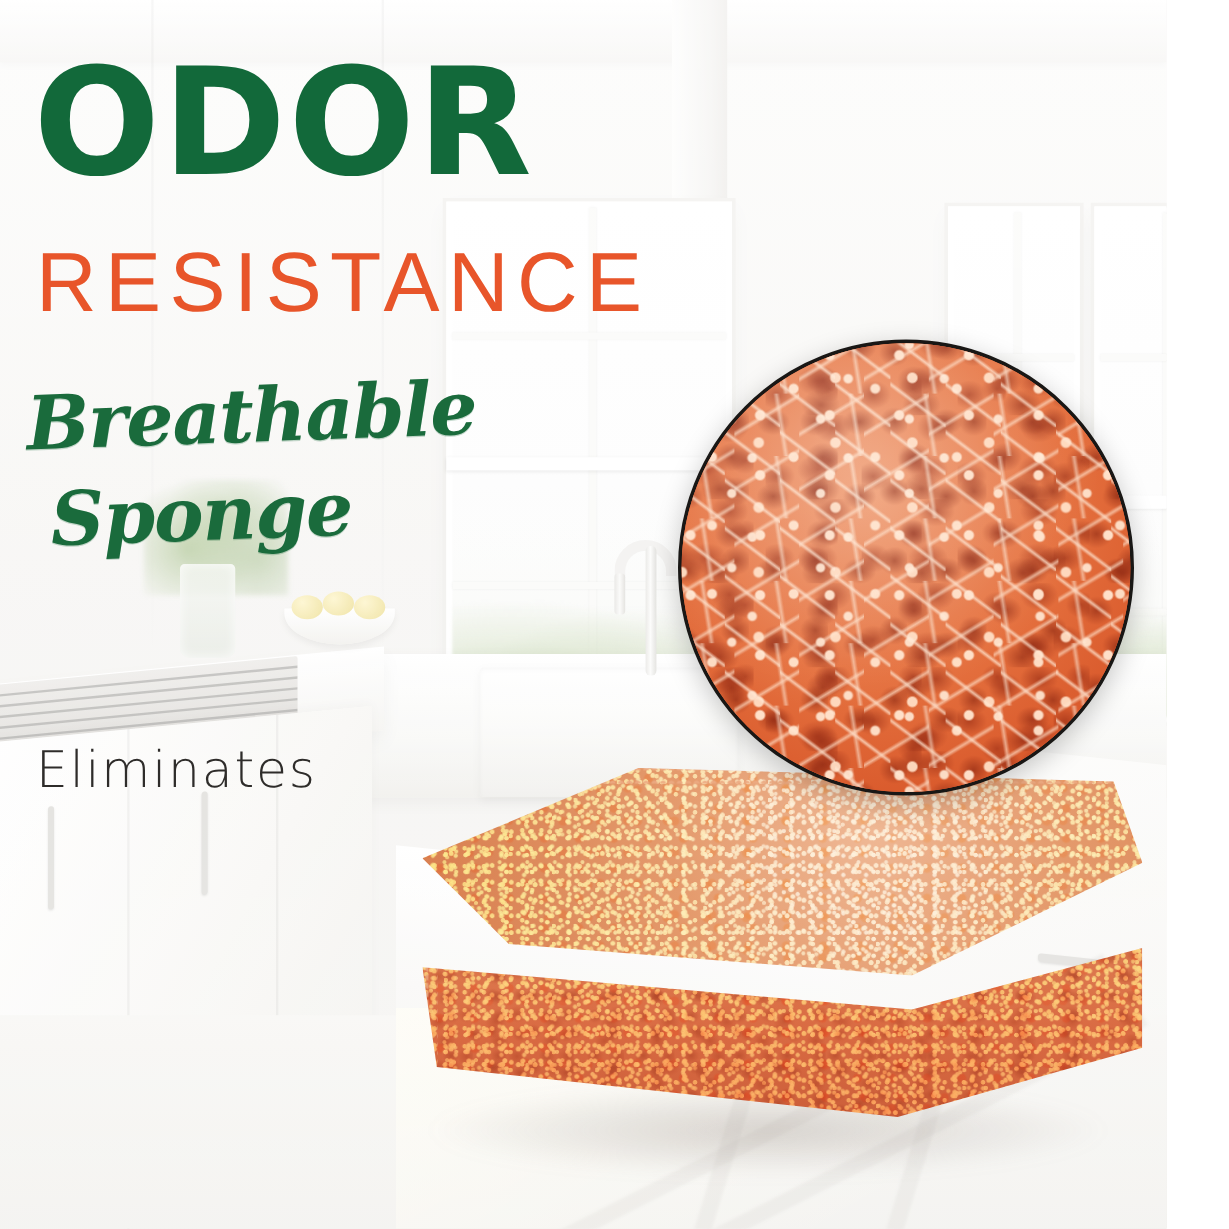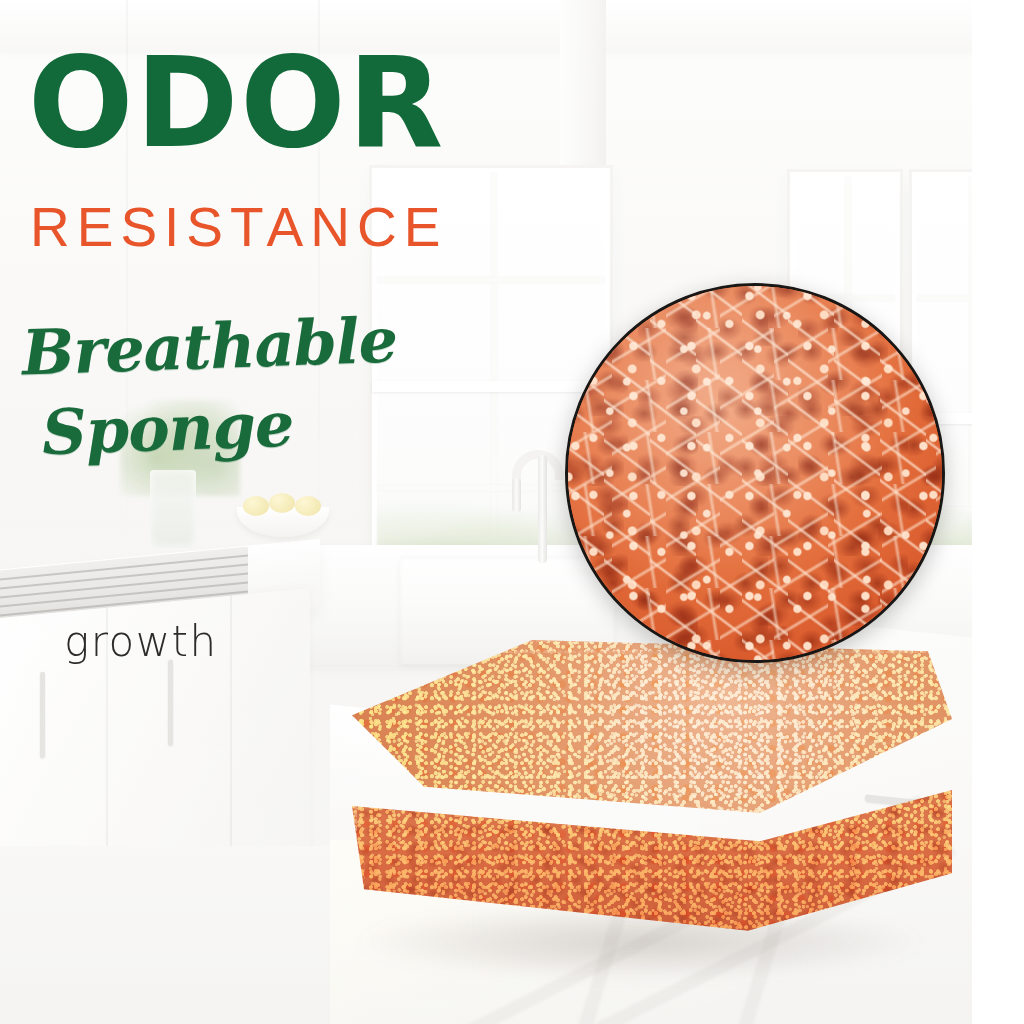--- a/index.html
+++ b/index.html
@@ -205,21 +205,21 @@
     position:absolute; left:28px; top:46px;
     font-size:124px; line-height:.92;
     font-weight:bold;
     letter-spacing:2px;
     color:#12693a;
     font-family:"DejaVu Sans", sans-serif;
     white-space:nowrap;
   }
   #headline-resistance{
     position:absolute; left:30px; top:200px;
-    font-size:55px; line-height:1;
+    font-size:70px; line-height:1;
     font-weight:normal;
     letter-spacing:7px;
     color:#e8552a;
     font-family:"Liberation Sans", sans-serif;
     white-space:nowrap;
   }
   .script{
     position:absolute;
     color:#1a6b3c;
     font-family:"DejaVu Serif", serif;
@@ -491,17 +491,17 @@
   <div class="copy">
     <div id="headline-odor">ODOR</div>
 
     <div id="headline-resistance">RESISTANCE</div>
 
     <div class="script" id="script-line-1">Breathable</div>
 
     <div class="script" id="script-line-2">Sponge</div>
 
     <div id="benefit-block">
-      <span class="bl indent-2">growth</span>
+      <span class="bl">Eliminates</span>
     </div>
   </div>
 
 </div>
 
 </body></html>

